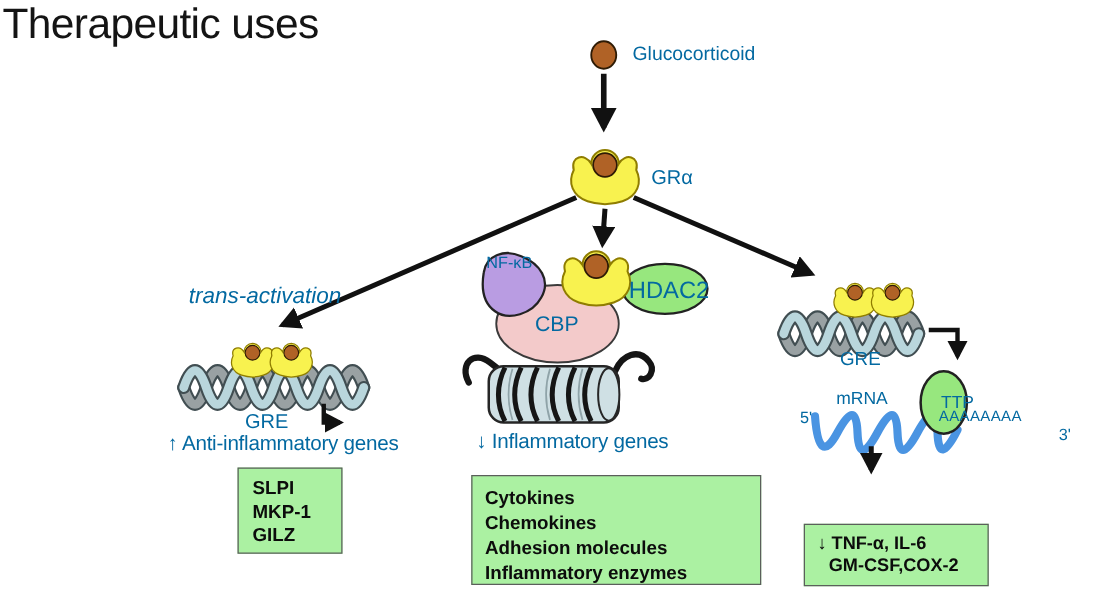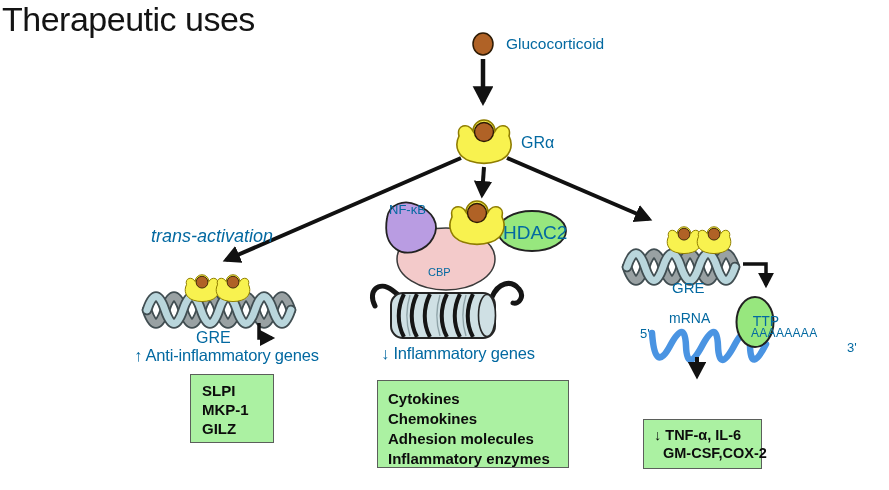--- a/index.html
+++ b/index.html
@@ -6,22 +6,22 @@
   #stage{position:relative;width:889px;height:490px;background:#ffffff;overflow:hidden;
          font-family:"Liberation Sans",sans-serif;color:#0c0c0c;}
   #diagram-svg{position:absolute;left:0;top:0;}
   .lbl{position:absolute;font-weight:normal;font-size:15px;line-height:1.1;white-space:nowrap;color:#0369a1;}
   .title{position:absolute;left:2px;top:0px;font-weight:400;font-size:34px;letter-spacing:-0.5px;color:#141414;}
   .italic{font-style:italic;}
   .gene-box{position:absolute;background:#abf1a2;border:1.5px solid #5b5f5b;box-sizing:border-box;
             font-weight:bold;color:#0c0c0c;}
   .gene-box .line{white-space:nowrap;}
   .box-left{left:190px;top:374px;width:84px;height:69px;padding:6px 0 0 11px;font-size:15px;line-height:19px;}
-  .box-mid{left:377px;top:380px;width:192px;height:88px;padding:8px 0 0 10px;font-size:15px;line-height:20px;}
-  .box-right{left:643px;top:419px;width:119px;height:50px;padding:6px 0 0 10px;font-size:14.5px;line-height:18px;}
+  .box-mid{left:377px;top:380px;width:232px;height:88px;padding:8px 0 0 10px;font-size:15px;line-height:20px;}
+  .box-right{left:643px;top:419px;width:148px;height:50px;padding:6px 0 0 10px;font-size:14.5px;line-height:18px;}
   .box-right .line:nth-child(2){padding-left:9px;}
   .outcome{font-size:16.5px;letter-spacing:-0.2px;}
 </style>
 </head>
 <body>
 
 <div id="stage">
 
   <svg id="diagram-svg" width="889" height="490" viewBox="0 0 889 490">
     <defs>
@@ -103,21 +103,21 @@
   <div class="lbl" style="left:196px;top:329px;font-size:16px;">GRE</div>
   <div class="lbl outcome" style="left:134px;top:346px;">↑ Anti-inflammatory genes</div>
   <div class="gene-box box-left">
     <div class="line">SLPI</div>
     <div class="line">MKP-1</div>
     <div class="line">GILZ</div>
   </div>
 
   <div class="lbl" style="left:389px;top:203px;font-size:13px;">NF-κB</div>
   <div class="lbl" style="left:503px;top:223px;font-size:19px;">HDAC2</div>
-  <div class="lbl" style="left:428px;top:251px;font-size:11px;margin-top:15px;">CBP</div>
+  <div class="lbl" style="left:428px;top:251px;font-size:17px;">CBP</div>
   <div class="lbl outcome" style="left:381px;top:344px;text-align:right;">↓ Inflammatory genes</div>
   <div class="gene-box box-mid">
     <div class="line">Cytokines</div>
     <div class="line">Chemokines</div>
     <div class="line">Adhesion molecules</div>
     <div class="line">Inflammatory enzymes</div>
   </div>
 
   <div class="lbl" style="left:672px;top:280px;font-size:15px;">GRE</div>
   <div class="lbl" style="left:669px;top:311px;font-size:14px;">mRNA</div>

